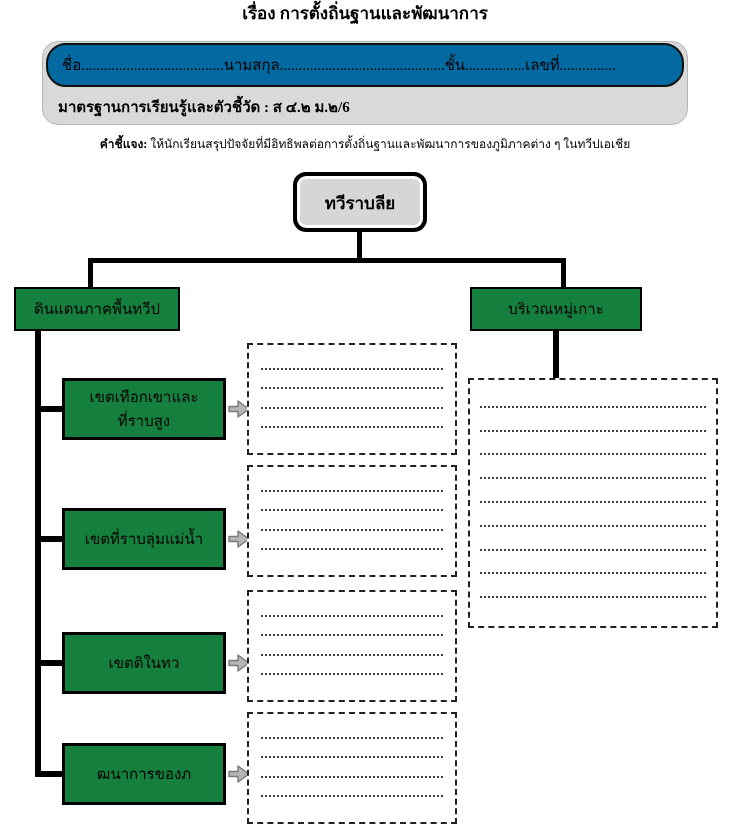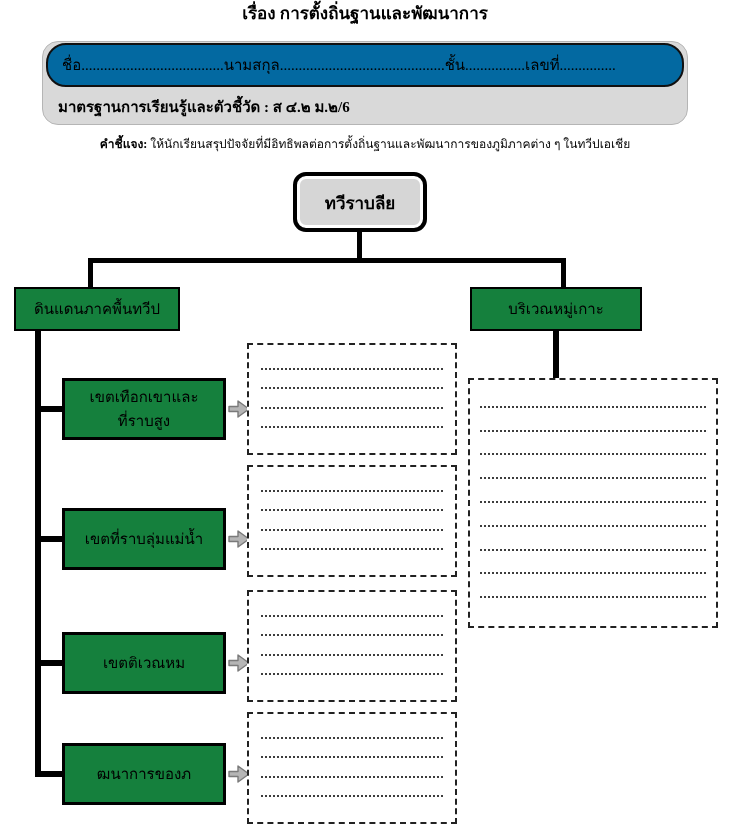--- a/index.html
+++ b/index.html
@@ -72,21 +72,21 @@
   <div class="abs line" style="left:35px;top:330px;width:6px;height:447px;"></div>
   <div class="abs line" style="left:35px;top:406px;width:28px;height:6px;"></div>
   <div class="abs line" style="left:35px;top:536px;width:28px;height:6px;"></div>
   <div class="abs line" style="left:35px;top:660px;width:28px;height:6px;"></div>
   <div class="abs line" style="left:35px;top:771px;width:28px;height:6px;"></div>
 
   <div class="abs line" style="left:553px;top:330px;width:6px;height:48px;"></div>
 
   <div class="abs node zone" style="top:378px;">เขตเทือกเขาและที่ราบสูง</div>
   <div class="abs node zone" style="top:508px;">เขตที่ราบลุ่มแม่น้ำ</div>
-  <div class="abs node zone" style="top:632px;">เขตติเวณหม</div>
+  <div class="abs node zone" style="top:632px;">เขตติในทว</div>
   <div class="abs node zone" style="top:743px;">ฒนาการของภ</div>
 
   <svg class="abs arrow" style="left:228px;top:397px;" viewBox="0 0 22 24">
       <path d="M1 9.5 H10 V4 L21 12 10 20 V14.5 H1 Z" fill="#b5b5b5" stroke="#7a7a7a" stroke-width="1.4" stroke-linejoin="round"></path>
     </svg>
   <svg class="abs arrow" style="left:228px;top:527px;" viewBox="0 0 22 24">
       <path d="M1 9.5 H10 V4 L21 12 10 20 V14.5 H1 Z" fill="#b5b5b5" stroke="#7a7a7a" stroke-width="1.4" stroke-linejoin="round"></path>
     </svg>
   <svg class="abs arrow" style="left:228px;top:651px;" viewBox="0 0 22 24">
       <path d="M1 9.5 H10 V4 L21 12 10 20 V14.5 H1 Z" fill="#b5b5b5" stroke="#7a7a7a" stroke-width="1.4" stroke-linejoin="round"></path>

